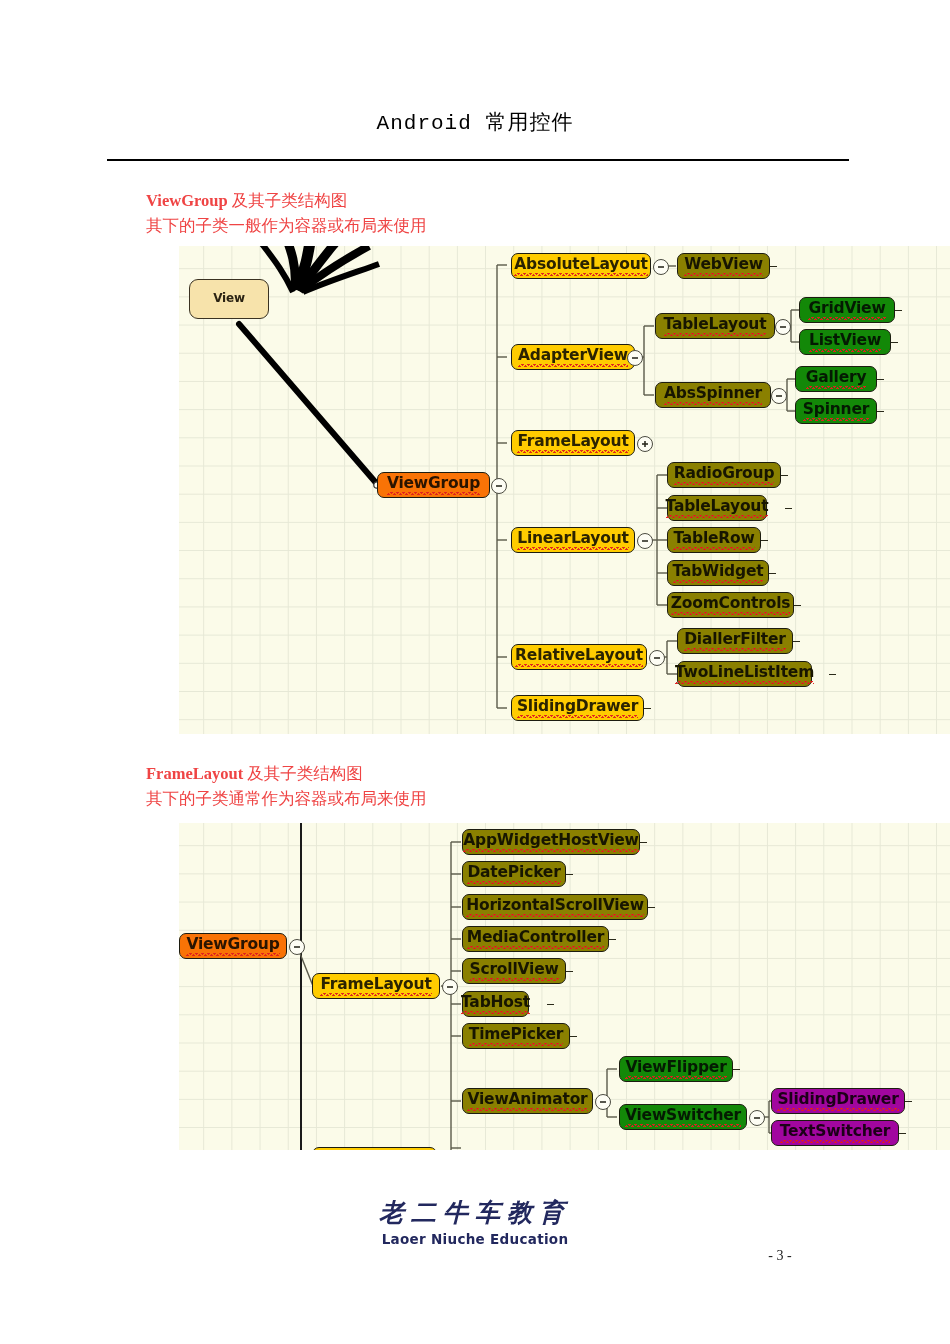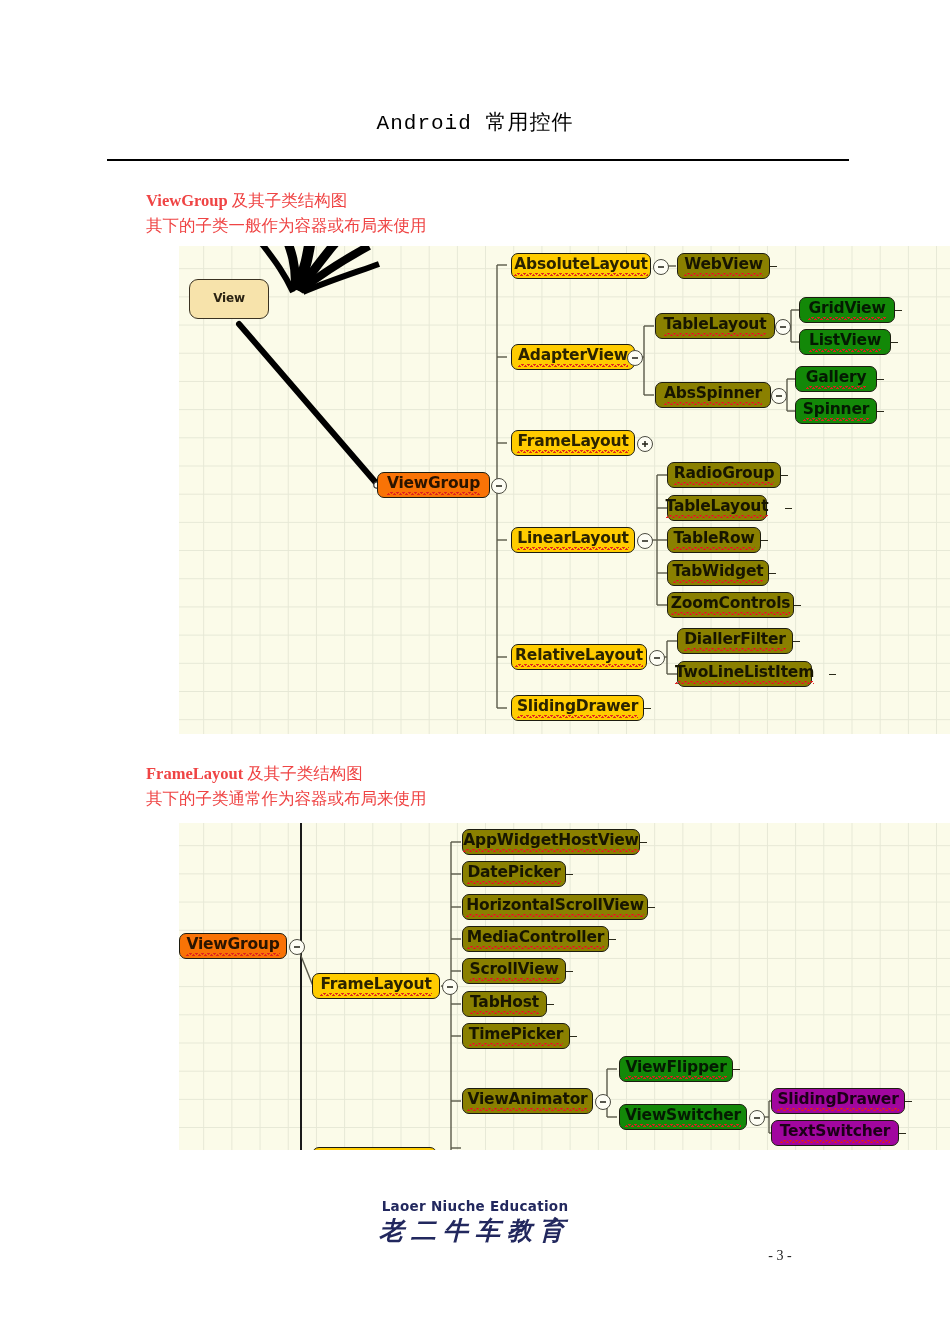--- a/index.html
+++ b/index.html
@@ -393,21 +393,21 @@
   <div class="node n-olive" style="left:283px;top:103px;width:147px;">
     <span class="lbl">MediaController</span>
   </div>
   <div class="stub" style="left:430px;top:116px;"></div>
 
   <div class="node n-olive" style="left:283px;top:135px;width:104px;">
     <span class="lbl">ScrollView</span>
   </div>
   <div class="stub" style="left:387px;top:148px;"></div>
 
-  <div class="node n-olive" style="left:283px;top:168px;width:85px;">
+  <div class="node n-olive" style="left:283px;top:168px;width:67px;">
     <span class="lbl">TabHost</span>
   </div>
   <div class="stub" style="left:368px;top:181px;"></div>
 
   <div class="node n-olive" style="left:283px;top:200px;width:108px;">
     <span class="lbl">TimePicker</span>
   </div>
   <div class="stub" style="left:391px;top:213px;"></div>
 
   <div class="node n-olive" style="left:283px;top:265px;width:131px;">
@@ -440,16 +440,16 @@
 
   <div class="node n-purple" style="left:592px;top:297px;width:128px;">
     <span class="lbl">TextSwitcher</span>
   </div>
   <div class="stub" style="left:720px;top:310px;"></div>
 
   <div class="node n-gold" style="left:133px;top:324px;width:125px;"></div>
 </div>
 
 <div id="footer-logo">
+  <div id="logo-cn">老二牛车教育</div>
   <div id="logo-en">Laoer Niuche Education</div>
-  <div id="logo-cn">老二牛车教育</div>
 </div>
 <div id="page-number">- 3 -</div>
 
 </body></html>

